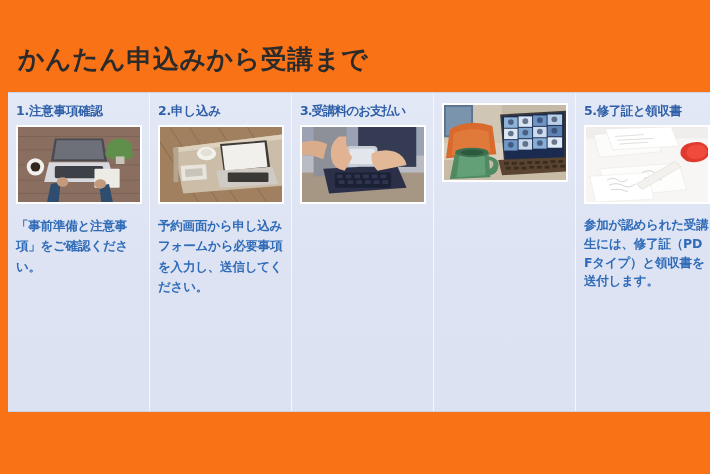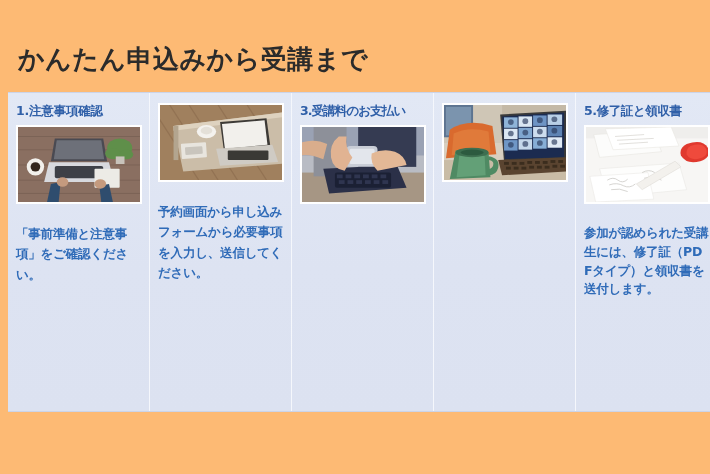--- a/index.html
+++ b/index.html
@@ -2,21 +2,21 @@
 <html><head>
 <meta charset="utf-8">
 <style>
   * { box-sizing: border-box; margin: 0; padding: 0; }
   html, body {
     width: 710px; height: 474px;
     background: #ffffff;
     font-family: "DejaVu Sans", "Liberation Sans", sans-serif;
     overflow: hidden;
   }
-  .page { position: relative; width: 710px; height: 474px; background: #fdba74; }
+  .page { position: relative; width: 710px; height: 474px; background: #f97316; }
 
   .page-title {
     position: absolute;
     left: 18px; top: 42px;
     font-size: 26px;
     font-weight: bold;
     color: #2b2b2b;
     letter-spacing: 0.5px;
     white-space: nowrap;
   }
@@ -63,21 +63,21 @@
   .thumb {
     width: 126px; height: 79px;
     border: 2px solid #ffffff;
     background: #cfd7ea;
     overflow: hidden;
     position: relative;
   }
   .thumb svg { display: block; width: 100%; height: 100%; }
 
   .step-body {
-    margin-top: 20px;
+    margin-top: 12px;
     font-size: 12.5px;
     line-height: 1.62;
     color: #2f6bb8;
     font-weight: bold;
     letter-spacing: -0.2px;
     white-space: pre-wrap;
     word-break: break-all;
   }
   .step-col:nth-child(4) .step-body,
   .step-col:nth-child(5) .step-body { font-size: 12.5px; line-height: 1.5; }
@@ -120,20 +120,21 @@
           <path d="M30 79 L34 60 L44 58 L42 79 Z" fill="#2f4d6e"></path>
           <ellipse cx="46" cy="58" rx="6" ry="5" fill="#c49a7e"></ellipse>
           <path d="M86 79 L84 62 L94 60 L98 79 Z" fill="#2f4d6e"></path>
           <ellipse cx="85" cy="60" rx="6" ry="5" fill="#c49a7e"></ellipse>
         </svg>
       </div>
       <div class="step-body">「事前準備と注意事項」をご確認ください。</div>
     </div>
 
     <div class="step-col">
+      <div class="step-head">2.申し込み</div>
       <div class="thumb">
         <svg viewBox="0 0 126 79" preserveAspectRatio="none" aria-hidden="true">
           <rect x="0" y="0" width="126" height="79" fill="#a0805e"></rect>
           <g stroke="#8a6a4c" stroke-width="1.4" opacity="0.6">
             <line x1="-10" y1="0" x2="40" y2="79"></line>
               <line x1="10" y1="0" x2="60" y2="79"></line>
             <line x1="30" y1="0" x2="80" y2="79"></line>
               <line x1="60" y1="0" x2="110" y2="79"></line>
             <line x1="90" y1="0" x2="140" y2="79"></line>
           </g>

